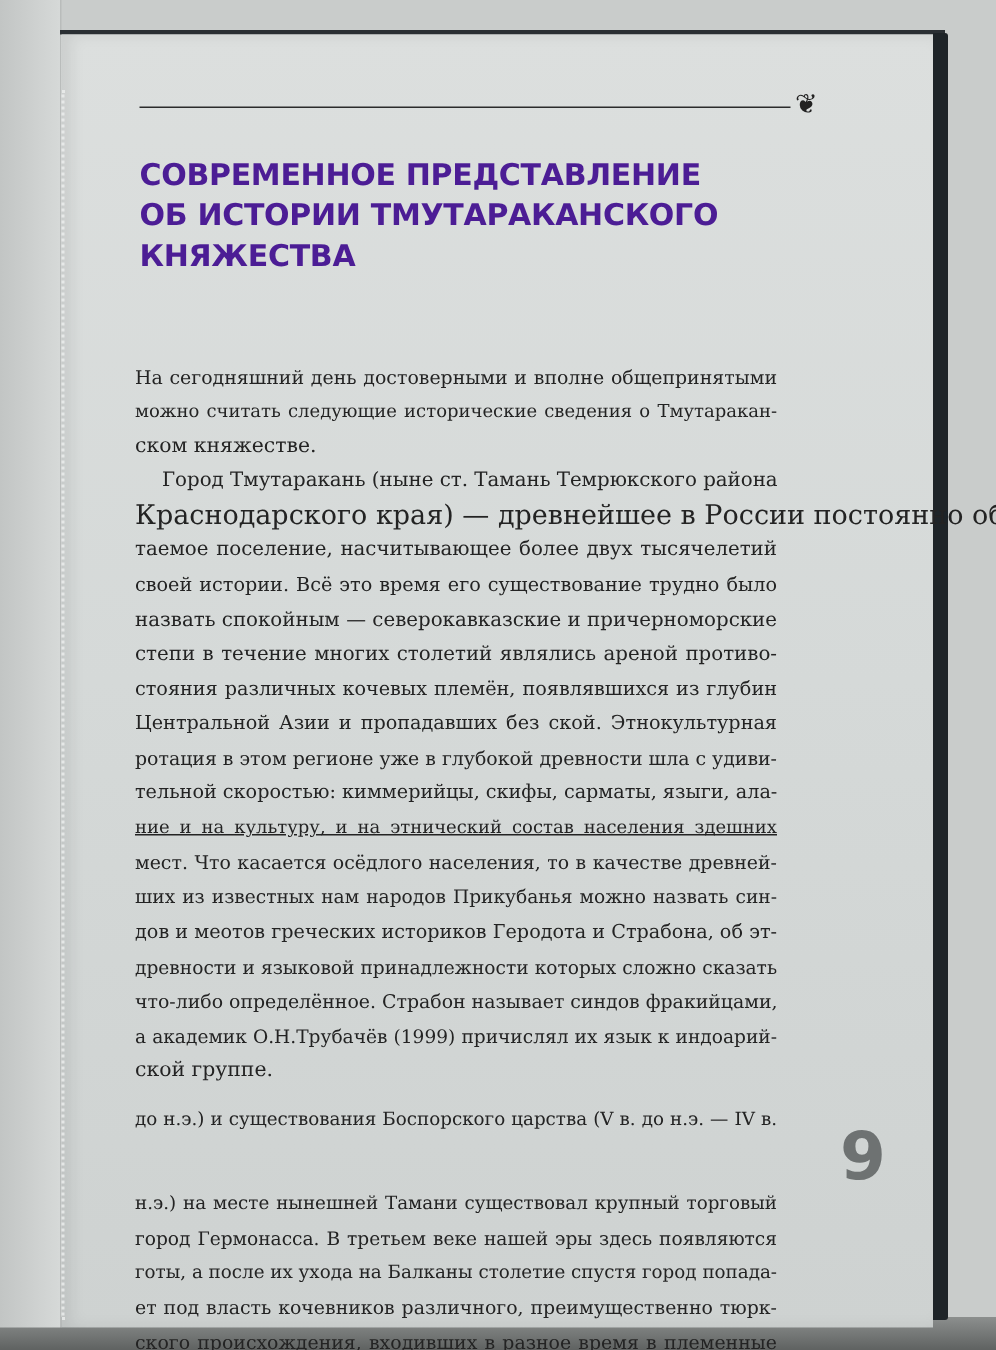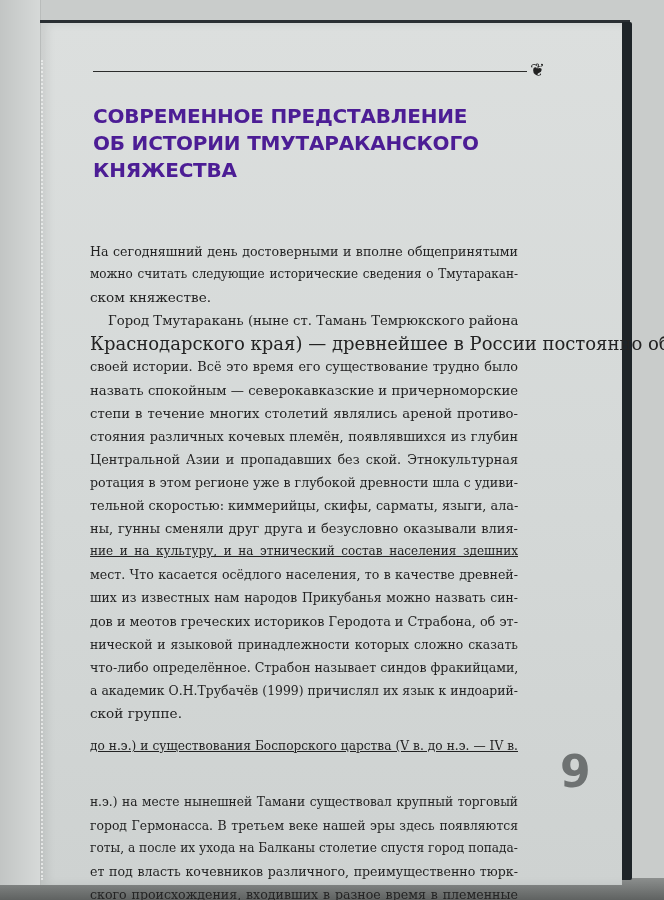--- a/index.html
+++ b/index.html
@@ -86,40 +86,40 @@
 
 <div class="body-text">
   <div>
     <span class="line" style="display: block; font-size: 12.6px;">На сегодняшний день достоверными и вполне общепринятыми</span>
     <span class="line" style="display: block; font-size: 12px;">можно считать следующие исторические сведения о Тмутаракан-</span>
     <span class="line last" style="display: block;">ском княжестве.</span>
   </div>
   <div>
     <span class="line indent" style="display: block; font-size: 13.2px;">Город Тмутаракань (ныне ст. Тамань Темрюкского района</span>
     <span class="line" style="display: block; font-size: 18px;">Краснодарского края) — древнейшее в России постоянно оби-</span>
+    <span class="line" style="display: block; font-size: 13.2px;">таемое поселение, насчитывающее более двух тысячелетий</span>
     <span class="line" style="display: block; font-size: 12.8px;">своей истории. Всё это время его существование трудно было</span>
     <span class="line" style="display: block; font-size: 13.2px;">назвать спокойным — северокавказские и причерноморские</span>
     <span class="line" style="display: block; font-size: 13.2px;">степи в течение многих столетий являлись ареной противо-</span>
     <span class="line" style="display: block; font-size: 12.8px;">стояния различных кочевых племён, появлявшихся из глубин</span>
     <span class="line" style="display: block; font-size: 12.8px;">Центральной Азии и пропадавших без ской. Этнокультурная</span>
     <span class="line" style="display: block; font-size: 12.6px;">ротация в этом регионе уже в глубокой древности шла с удиви-</span>
     <span class="line" style="display: block; font-size: 12.8px;">тельной скоростью: киммерийцы, скифы, сарматы, языги, ала-</span>
-    <span class="line" style="display: block; font-size: 13px;">ны, гунны сменяли друг друга и безусловно оказывали влия-</span>
     <span class="line" style="display: block; font-size: 12px; text-decoration: underline;">ние и на культуру, и на этнический состав населения здешних</span>
     <span class="line" style="display: block; font-size: 12.6px;">мест. Что касается осёдлого населения, то в качестве древней-</span>
     <span class="line" style="display: block; font-size: 12.4px;">ших из известных нам народов Прикубанья можно назвать син-</span>
     <span class="line" style="display: block; font-size: 12.8px;">дов и меотов греческих историков Геродота и Страбона, об эт-</span>
-    <span class="line" style="display: block; font-size: 12.4px;">нической и языковой принадлежности которых сложно сказать</span>
+    <span class="line" style="display: block; font-size: 12.4px;">древности и языковой принадлежности которых сложно сказать</span>
     <span class="line" style="display: block; font-size: 12.6px;">что-либо определённое. Страбон называет синдов фракийцами,</span>
     <span class="line" style="display: block; font-size: 12.4px;">а академик О.Н.Трубачёв (1999) причислял их язык к индоарий-</span>
     <span class="line last" style="display: block;">ской группе.</span>
   </div>
   <div class="para-gap"></div>
   <div>
-    <span class="line" style="display: block; font-size: 12.2px; text-decoration: underline;">до н.э.) и существования Боспорского царства (V в. до н.э. — IV в.</span>
+    <span class="line" style="display: block; font-size: 12.2px;">до н.э.) и существования Боспорского царства (V в. до н.э. — IV в.</span>
     <span class="line" style="display: block; font-size: 12.2px; margin-top: 33px;">н.э.) на месте нынешней Тамани существовал крупный торговый</span>
     <span class="line" style="display: block; font-size: 12.4px;">город Гермонасса. В третьем веке нашей эры здесь появляются</span>
     <span class="line" style="display: block; font-size: 12.2px;">готы, а после их ухода на Балканы столетие спустя город попада-</span>
     <span class="line" style="display: block; font-size: 12.6px;">ет под власть кочевников различного, преимущественно тюрк-</span>
     <span class="line" style="display: block; font-size: 12.6px;">ского происхождения, входивших в разное время в племенные</span>
   </div>
 </div>
 
 <div class="page-number">9</div>
 

